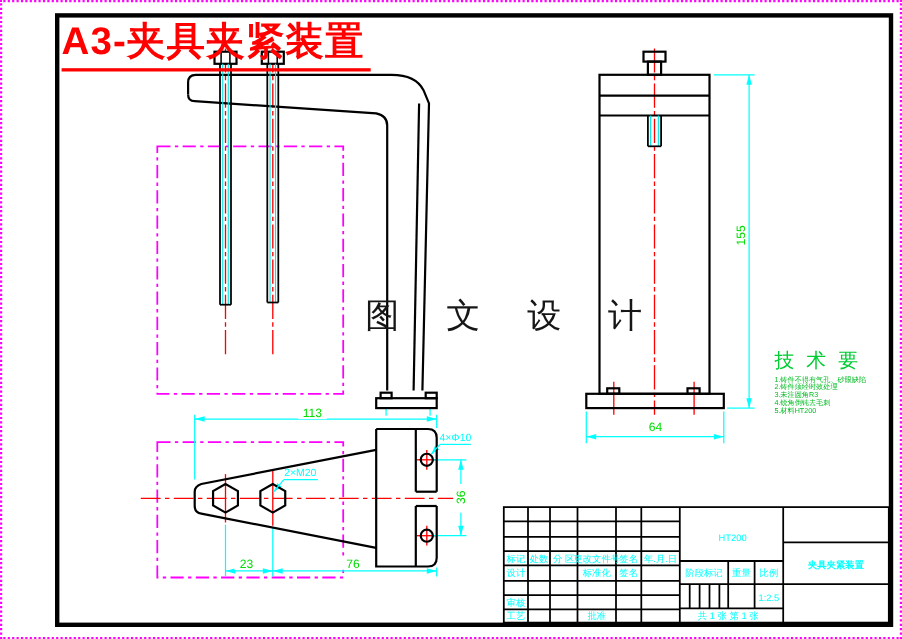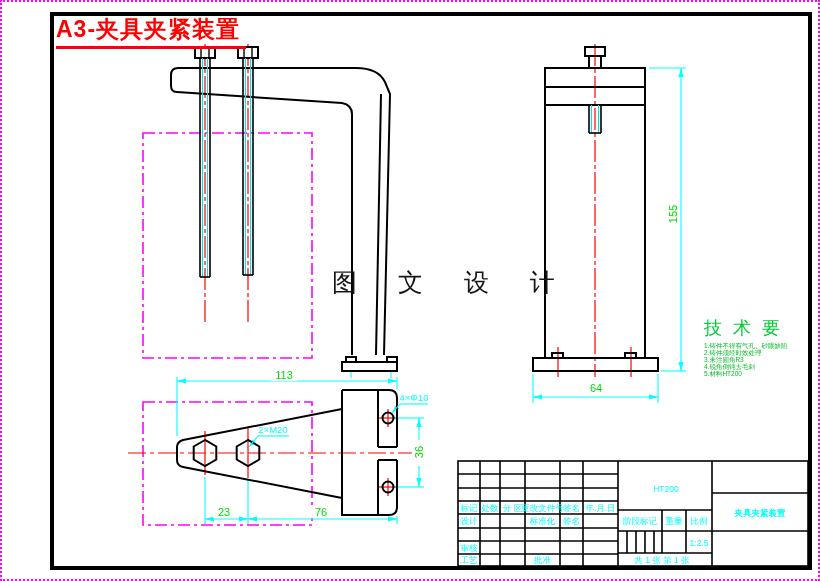--- a/index.html
+++ b/index.html
@@ -1,22 +1,22 @@
 <!DOCTYPE html>
 <html><head>
 <meta charset="utf-8">
 <style>
   html,body{margin:0;padding:0;background:#fff;}
   #canvas{position:relative;width:820px;height:581px;background:#ffffff;overflow:hidden;
           font-family:"Liberation Sans",sans-serif;}
   #page-border{position:absolute;left:0;top:0;right:0;bottom:0;border:2px dotted #ff00ff;box-sizing:border-box;pointer-events:none;}
   #frame{position:absolute;left:50px;top:12px;width:762px;height:558px;border:4px solid #000;box-sizing:border-box;}
-  #drawing-title{position:absolute;left:56px;top:14px;color:#ff0000;font-size:23px;font-weight:bold;
+  #drawing-title{position:absolute;left:56px;top:14px;color:#ff0000;font-size:35px;font-weight:bold;
                  letter-spacing:1px;border-bottom:3px solid #ff0000;padding:0 6px 1px 0;white-space:nowrap;}
-  #watermark{position:absolute;left:332px;top:266px;color:#161616;font-size:25px;letter-spacing:17px;white-space:nowrap;}
+  #watermark{position:absolute;left:332px;top:266px;color:#161616;font-size:31px;letter-spacing:17px;white-space:nowrap;}
   #techreq{position:absolute;left:704px;top:316px;color:#00cc00;}
   #techreq .tr-head{font-size:18px;letter-spacing:3px;margin-bottom:2px;color:#00cc33;}
   #techreq .tr-line{font-size:6.5px;line-height:7px;white-space:nowrap;color:#00bb22;}
   svg{position:absolute;left:0;top:0;}
   text{font-family:"Liberation Sans",sans-serif;}
   .dimtxt{fill:#00dd00;font-size:11px;}
   .cyantxt{fill:#00ffff;font-size:9.5px;}
   .tbtxt{fill:#00ffff;font-size:8.5px;}
 </style>
 </head>

